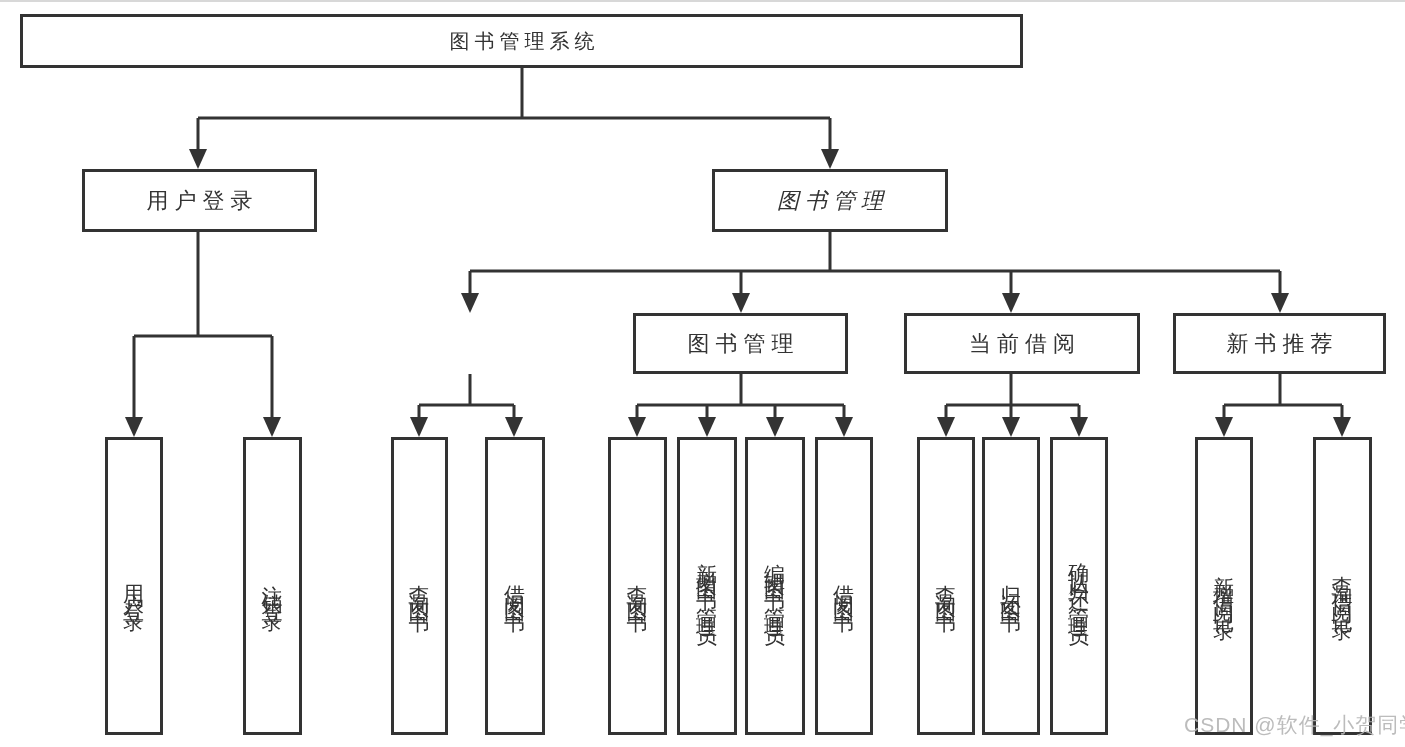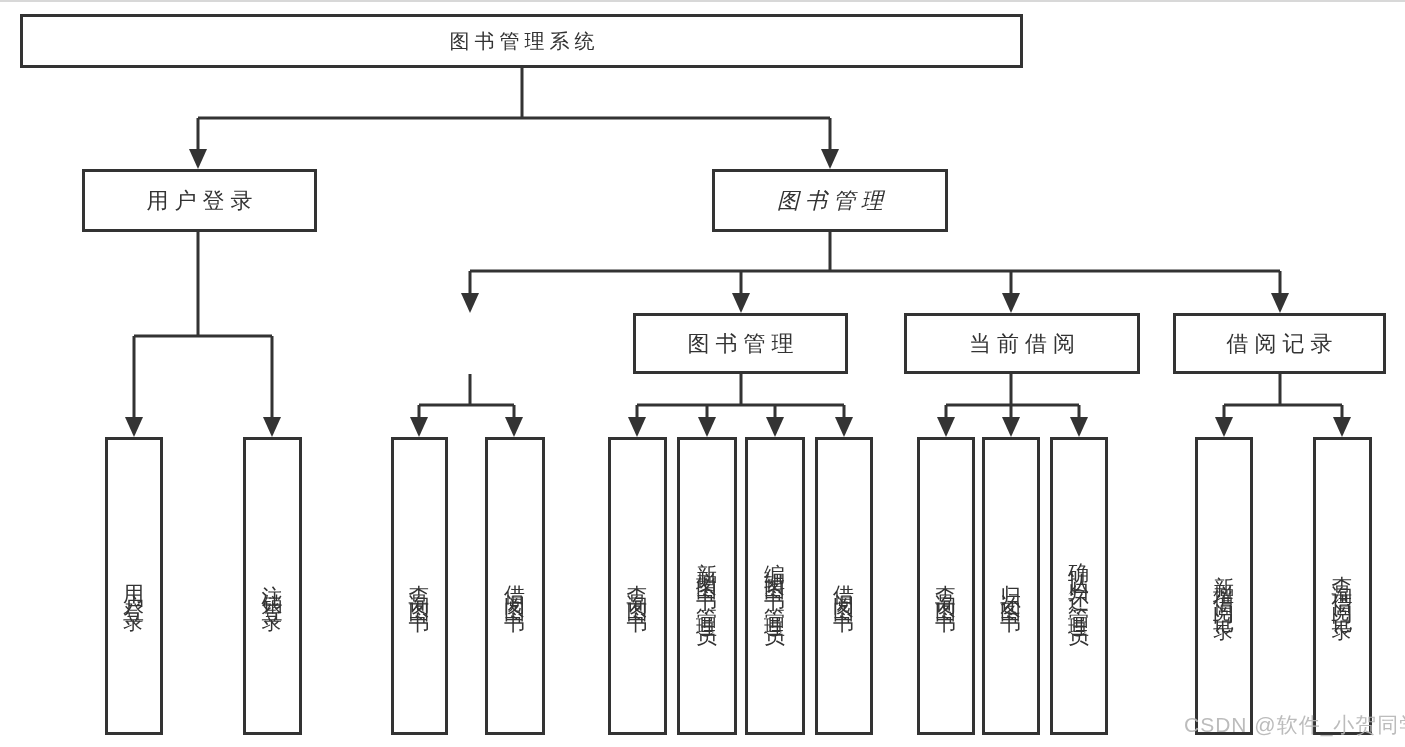--- a/index.html
+++ b/index.html
@@ -138,21 +138,21 @@
     <span class="h-label">图书管理</span>
   </div>
 
   <div class="box" style="left:633px; top:313px; width:215px; height:61px;">
     <span class="h-label">图书管理</span>
   </div>
   <div class="box" style="left:904px; top:313px; width:236px; height:61px;">
     <span class="h-label">当前借阅</span>
   </div>
   <div class="box" style="left:1173px; top:313px; width:213px; height:61px;">
-    <span class="h-label">借阅记录</span>
+    <span class="h-label">新书推荐</span>
   </div>
 
   <div class="box" style="left:105px; top:437px; width:58px; height:298px;">
     <span class="v-label">用户登录</span>
   </div>
   <div class="box" style="left:243px; top:437px; width:59px; height:298px;">
     <span class="v-label">注销登录</span>
   </div>
 
   <div class="box" style="left:391px; top:437px; width:57px; height:298px;">

